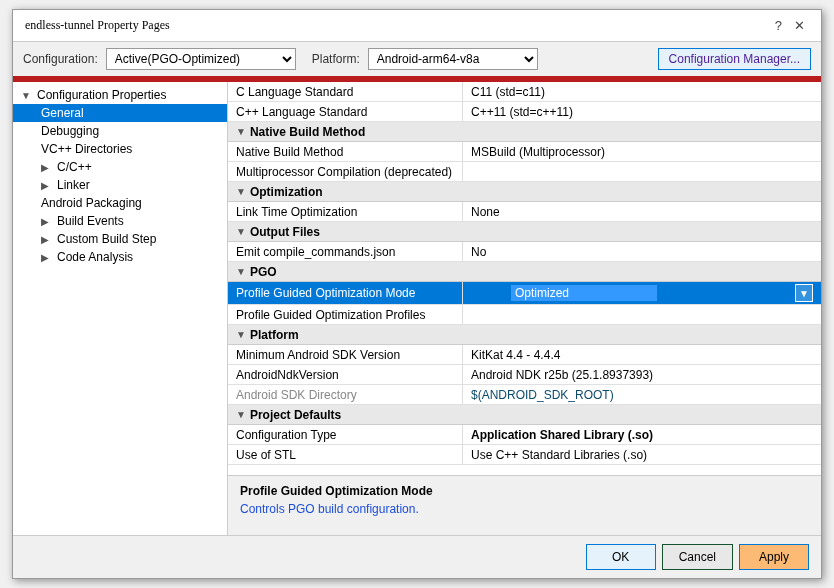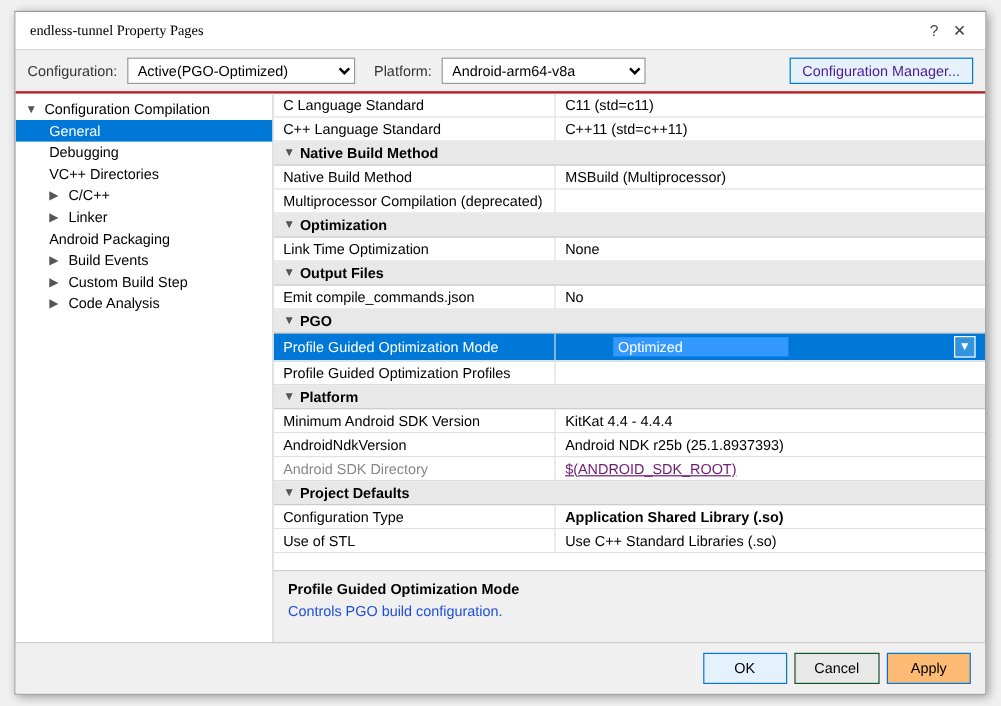--- a/index.html
+++ b/index.html
@@ -2,21 +2,21 @@
 <html><head>
   <meta charset="utf-8">
   <style>
     * { box-sizing: border-box; margin: 0; padding: 0; font-family: 'Segoe UI', Tahoma, Geneva, Verdana, sans-serif; font-size: 12px; }
     body { background: #f0f0f0; display: flex; justify-content: center; align-items: center; width: 834px; height: 588px; overflow: hidden; }
     .dialog { width: 810px; height: 570px; background: #f0f0f0; border: 1px solid #999; box-shadow: 2px 2px 8px rgba(0,0,0,0.4); display: flex; flex-direction: column; }
     .title-bar { background: #fff; padding: 8px 12px; display: flex; justify-content: space-between; align-items: center; border-bottom: 1px solid #ccc; }
     .title-bar-title { font-size: 12px; color: #000; font-family: Liberation Serif, serif; }
     .title-bar-controls { display: flex; gap: 4px; }
     .title-bar-btn { background: none; border: none; font-size: 13px; cursor: pointer; padding: 0 4px; color: #444; }
-    .toolbar { padding: 6px 10px; display: flex; align-items: center; gap: 8px; background: #f0f0f0; border-bottom: 2px solid #b91c1c; }
+    .toolbar { padding: 6px 10px; display: flex; align-items: center; gap: 8px; background: #f0f0f0; border-bottom: 6px solid #b91c1c; }
     .toolbar-label { color: #333; }
     .toolbar-select { height: 22px; border: 1px solid #999; background: #fff; padding: 0 4px; font-size: 12px; min-width: 190px; }
     .toolbar-platform-label { color: #333; margin-left: 8px; }
     .toolbar-platform-select { height: 22px; border: 1px solid #999; background: #fff; padding: 0 4px; font-size: 12px; min-width: 170px; }
     .config-manager-btn { margin-left: auto; height: 22px; border: 1px solid #0078d7; background: #e5f1fb; padding: 0 10px; font-size: 12px; cursor: pointer; color: #4c1d95; }
     .main-content { display: flex; flex: 1; overflow: hidden; }
     .left-panel { width: 215px; background: #fff; border-right: 1px solid #ccc; overflow-y: auto; padding: 4px 0; }
     .tree-item { padding: 2px 8px; cursor: pointer; display: flex; align-items: center; gap: 4px; }
     .tree-item.selected { background: #0078d7; color: #fff; }
     .tree-item-root { font-weight: normal; }
@@ -24,21 +24,21 @@
     .tree-indent { width: 16px; flex-shrink: 0; }
     .right-panel { flex: 1; display: flex; flex-direction: column; overflow: hidden; }
     .props-table { flex: 1; overflow-y: auto; background: #fff; }
     .prop-row { display: flex; align-items: stretch; border-bottom: 1px solid #e0e0e0; min-height: 20px; }
     .prop-row.selected { background: #0078d7; color: #fff; }
     .prop-section { background: #e8e8e8; font-weight: bold; padding: 2px 8px; display: flex; align-items: center; gap: 4px; border-bottom: 1px solid #ccc; min-height: 20px; cursor: pointer; }
     .prop-section-chevron { font-size: 10px; color: #555; }
     .prop-name { width: 235px; padding: 2px 8px; border-right: 1px solid #ddd; flex-shrink: 0; display: flex; align-items: center; }
     .prop-value { flex: 1; padding: 2px 8px; display: flex; align-items: center; }
     .prop-value-bold { font-weight: bold; }
-    .prop-value-gray { color: #701a75; text-decoration: underline; }
+    .prop-value-gray { color: #0c4a6e; }
     .value-with-dropdown { display: flex; align-items: center; width: 100%; }
     .value-text { flex: 1; margin-left: 40px; }
     .dropdown-arrow { width: 18px; height: 18px; border: 1px solid #999; background: #f0f0f0; display: flex; align-items: center; justify-content: center; font-size: 10px; cursor: pointer; flex-shrink: 0; }
     .selected .dropdown-arrow { border-color: #fff; background: rgba(255,255,255,0.2); }
     .description-panel { background: #f0f0f0; border-top: 1px solid #ccc; padding: 8px 12px; min-height: 60px; }
     .description-title { font-weight: bold; margin-bottom: 4px; }
     .description-text { color: #1d4ed8; }
     .footer { padding: 8px 12px; display: flex; justify-content: flex-end; align-items: center; gap: 6px; background: #f0f0f0; border-top: 1px solid #ccc; }
     .footer-btn { height: 26px; min-width: 70px; border: 1px solid #14532d; background: #e8e8e8; padding: 0 16px; font-size: 12px; cursor: pointer; }
     .footer-btn.primary { border-color: #0078d7; background: #e5f1fb; }
@@ -68,21 +68,21 @@
     </select>
     <button class="config-manager-btn">Configuration Manager...</button>
   </div>
 
   <div class="main-content">
 
     <div class="left-panel">
 
       <div class="tree-item tree-item-root">
         <span class="tree-expander">▼</span>
-        <span>Configuration Compilation</span>
+        <span>Configuration Properties</span>
       </div>
       <div class="tree-item selected">
         <span class="tree-indent"></span>
         <span>General</span>
       </div>
       <div class="tree-item">
         <span class="tree-indent"></span>
         <span>Debugging</span>
       </div>
       <div class="tree-item">

